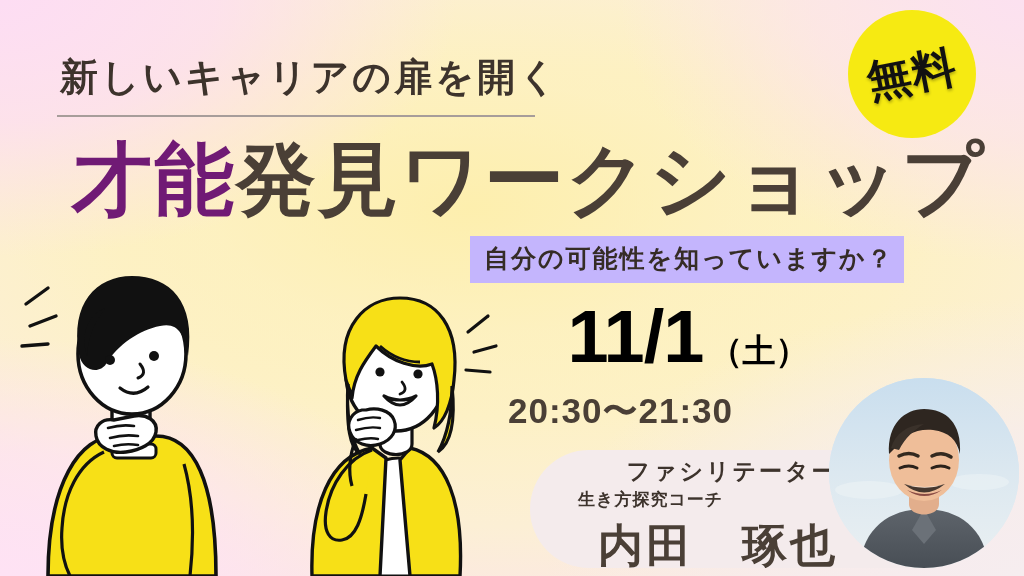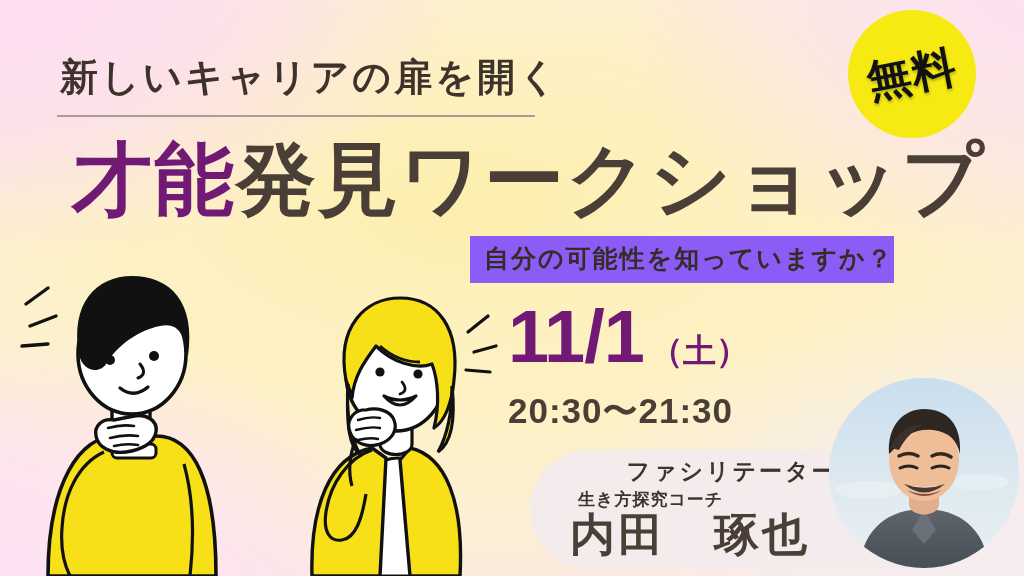--- a/index.html
+++ b/index.html
@@ -49,22 +49,22 @@
   .title{
     position:absolute;left:72px;top:137px;width:890px;
     font-size:80px;font-weight:700;letter-spacing:2px;
     color:#4A3F36;white-space:nowrap;line-height:1.08;
   }
   .title .accent{color:#701a75;}
 
   
   .subtitle-band{
     position:absolute;left:470px;top:236px;
-    padding:6px 0 8px 14px;
-    background:#8b5cf6;
+    padding:6px 10px 8px 14px;
+    background:#c4b5fd;
   }
   .subtitle-band span{
     font-size:25px;font-weight:700;letter-spacing:2px;color:#352C26;
     white-space:nowrap;
   }
 
   
   .badge{
     position:absolute;left:848px;top:10px;width:128px;height:128px;
     border-radius:50%;background:#F6EA12;
@@ -72,21 +72,21 @@
   }
   .badge span{
     font-size:44px;font-weight:700;color:#111;
     transform:rotate(-11deg);letter-spacing:1px;
     text-shadow:0 2px 3px rgba(0,0,0,0.28);
   }
 
   
   .date-row{
     position:absolute;left:508px;top:300px;width:360px;
-    text-align:left;white-space:nowrap;color:#701a75;
+    text-align:center;white-space:nowrap;color:#000000;
   }
   .date-main{font-size:74px;font-weight:700;letter-spacing:-1px;line-height:1;}
   .date-dow{font-size:33px;font-weight:700;letter-spacing:0;margin-left:6px;}
   .time-row{
     position:absolute;left:508px;top:388px;width:340px;
     text-align:left;white-space:nowrap;
     font-size:35px;font-weight:700;color:#4A3F36;letter-spacing:1px;
   }
 
   
@@ -98,23 +98,23 @@
     position:absolute;left:592px;top:456px;width:280px;
     font-size:23px;font-weight:700;letter-spacing:3px;color:#3D332C;
     text-align:center;white-space:nowrap;
   }
   .plate-sub{
     position:absolute;left:578px;top:488px;width:240px;
     font-size:17px;font-weight:700;letter-spacing:1px;color:#3D332C;
     white-space:nowrap;
   }
   .plate-name{
-    position:absolute;left:570px;top:505px;width:268px;
+    position:absolute;left:570px;top:516px;width:268px;
     font-size:45px;font-weight:700;letter-spacing:3px;color:#4A3F36;
-    text-align:left;white-space:nowrap;
+    text-align:right;white-space:nowrap;
   }
 
   
   .portrait{
     position:absolute;left:829px;top:378px;width:190px;height:190px;
     border-radius:50%;overflow:hidden;
     background:linear-gradient(180deg,#CFE2EF 0%,#D9E7F1 45%,#E7EEF2 100%);
   }
   .portrait svg{display:block;width:190px;height:190px;}
 

